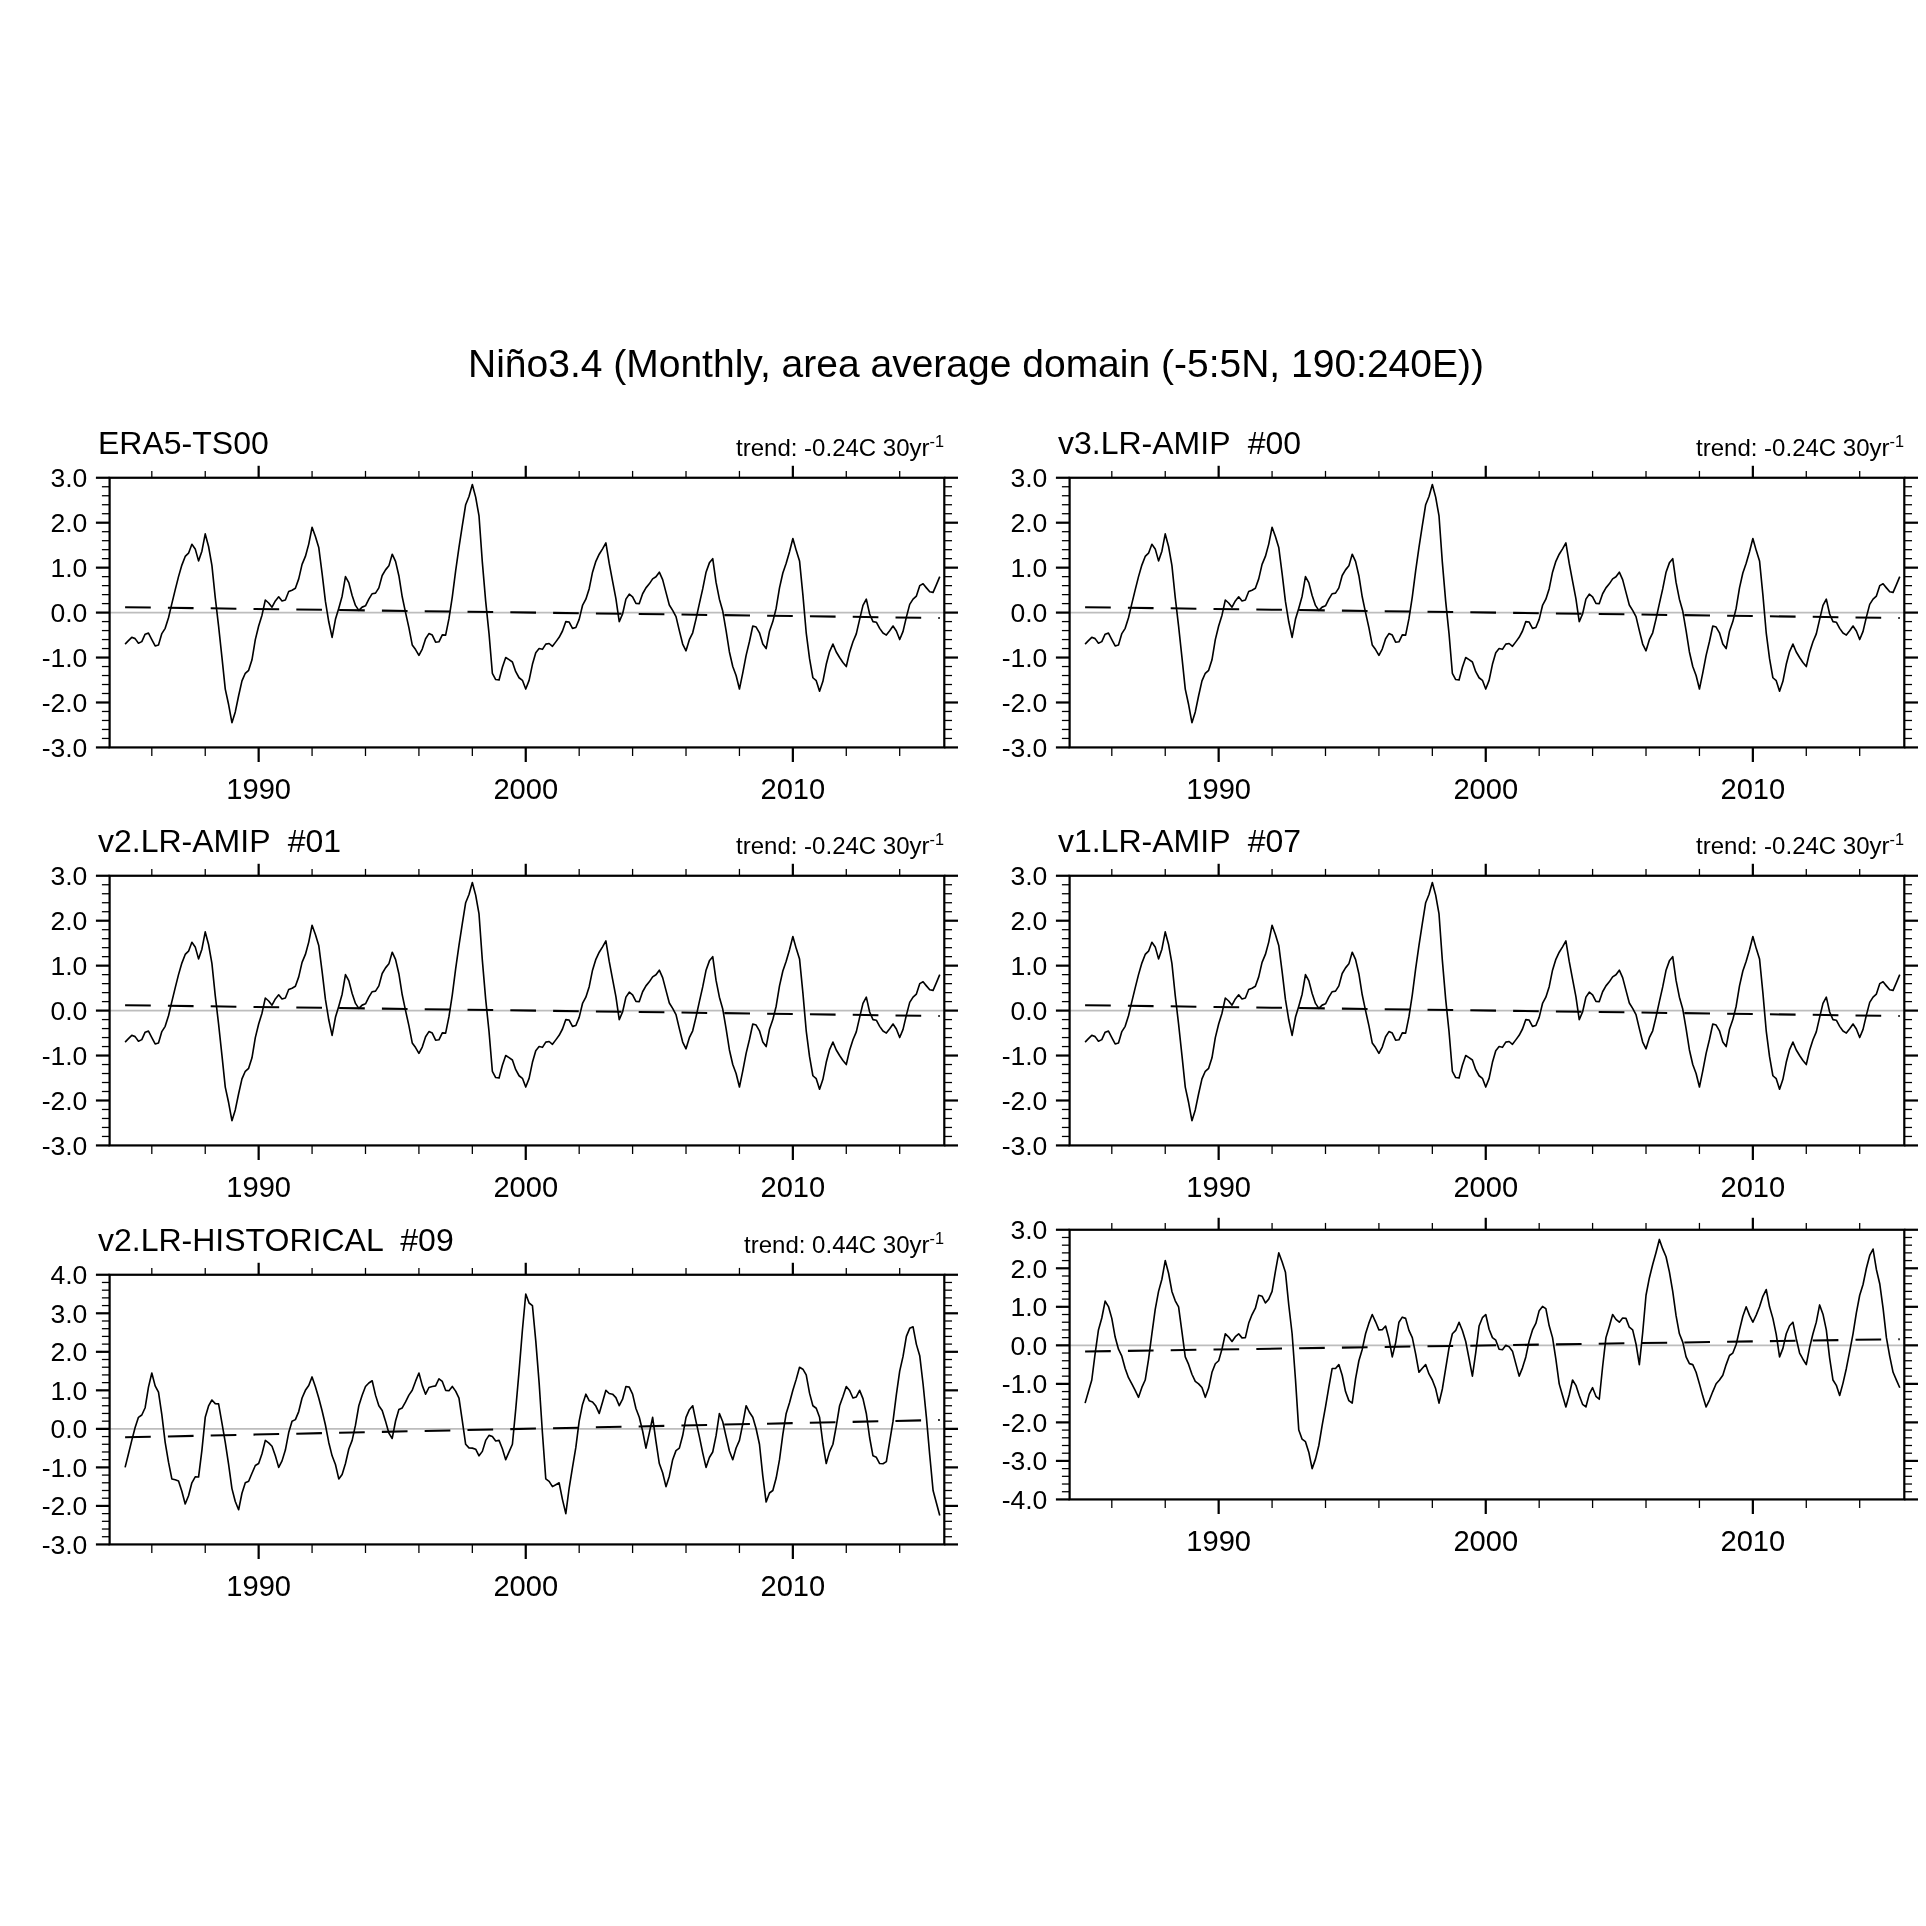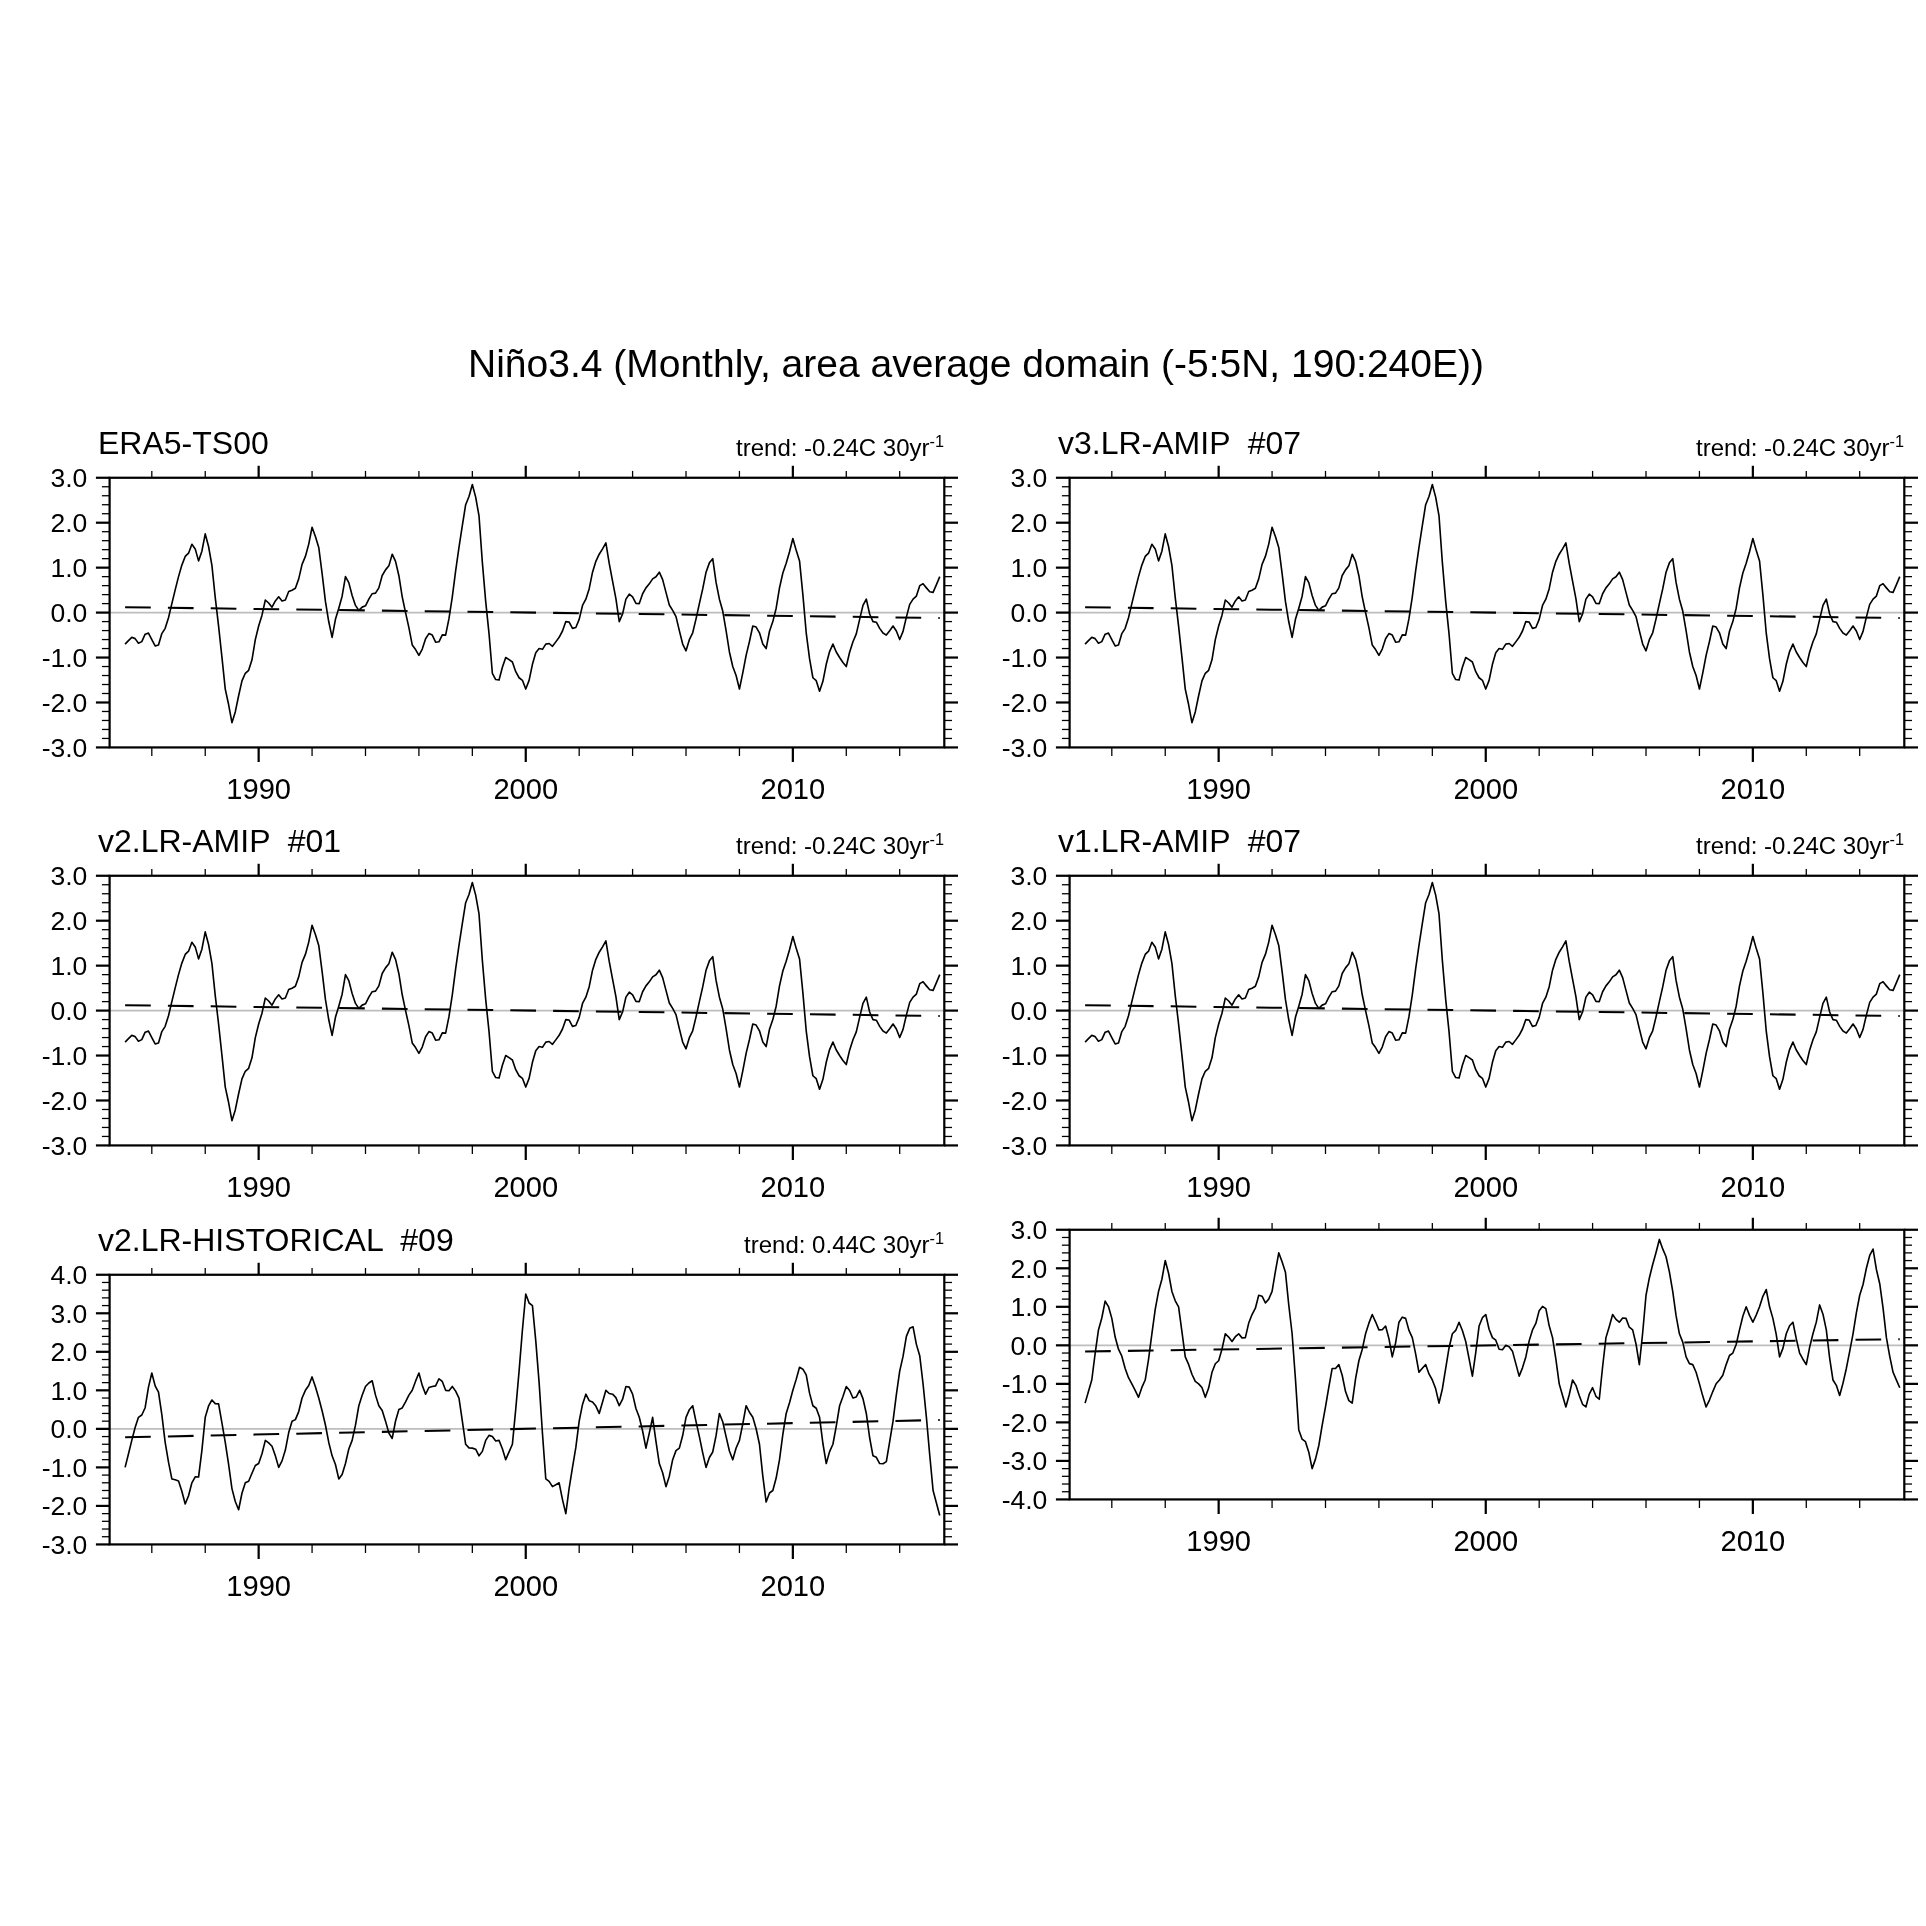--- a/index.html
+++ b/index.html
@@ -131,21 +131,21 @@
         <line x1="835.6959999999978" y1="16" x2="835.6959999999978" y2="8" stroke="#000000" stroke-width="1.5"></line>
         <line x1="960.4959999999977" y1="331" x2="960.4959999999977" y2="341" stroke="#000000" stroke-width="1.5"></line>
         <line x1="960.4959999999977" y1="16" x2="960.4959999999977" y2="8" stroke="#000000" stroke-width="1.5"></line>
         <line x1="1022.8959999999977" y1="331" x2="1022.8959999999977" y2="341" stroke="#000000" stroke-width="1.5"></line>
         <line x1="1022.8959999999977" y1="16" x2="1022.8959999999977" y2="8" stroke="#000000" stroke-width="1.5"></line>
       </svg>
   </div>
 
   <div class="panel c1 r0">
     <div class="panel-header">
-      <span class="panel-title">v3.LR-AMIP  #07</span>
+      <span class="panel-title">v3.LR-AMIP  #00</span>
       <span class="panel-trend"><span>trend: -0.24C 30yr</span><sup>-1</sup></span>
     </div>
     <svg class="plot" width="934" height="340" viewBox="0 0 1091 397">
         <line x1="100" y1="173.5" x2="1075" y2="173.5" stroke="#bdbdbd" stroke-width="2"></line>
         <line x1="118.09599999999773" y1="167.2" x2="1069.6959999999976" y2="179.8" stroke="#000000" stroke-width="2.4" stroke-dasharray="30 20"></line>
         <polyline points="118.1,210.3 122.0,206.3 125.9,202.4 129.8,203.9 133.7,209.2 137.6,207.4 141.5,198.7 145.4,197.5 149.3,205.0 153.2,212.5 157.1,211.3 161.0,198.0 164.9,191.9 168.8,179.5 172.7,163.0 176.6,147.0 180.5,131.5 184.4,118.0 188.3,107.9 192.2,104.1 196.1,93.7 200.0,99.1 203.9,113.1 207.8,101.8 211.7,81.6 215.6,96.3 219.5,118.4 223.4,156.1 227.3,189.2 231.2,225.6 235.1,262.8 239.0,280.9 242.9,302.1 246.8,289.5 250.7,270.6 254.6,253.3 258.5,244.4 262.4,240.9 266.3,228.6 270.2,205.1 274.1,189.2 278.0,176.5 281.9,158.8 285.8,162.3 289.7,167.2 293.6,159.9 297.5,155.1 301.4,159.9 305.3,158.8 309.2,148.9 313.1,147.3 317.0,145.1 320.9,134.1 324.8,117.1 328.7,107.9 332.6,93.5 336.5,73.8 340.4,84.7 344.3,97.4 348.2,127.8 352.1,160.4 356.0,184.2 359.9,202.4 363.8,181.3 367.7,168.3 371.6,154.3 375.5,131.5 379.4,138.5 383.3,153.6 387.2,165.1 391.1,170.9 395.0,167.1 398.9,165.6 402.8,157.7 406.7,151.4 410.6,150.7 414.5,144.6 418.4,130.2 422.3,123.6 426.2,118.9 430.1,105.3 434.0,113.7 437.9,130.4 441.8,155.0 445.7,173.5 449.6,191.1 453.5,211.3 457.4,216.7 461.3,223.4 465.2,216.1 469.1,204.0 473.0,198.0 476.9,199.8 480.8,208.1 484.7,207.6 488.6,199.5 492.5,199.8 496.4,180.6 500.3,155.1 504.2,124.7 508.1,97.4 512.0,72.0 515.9,47.5 519.8,37.9 523.7,23.9 527.6,38.6 531.5,60.6 535.4,114.9 539.3,160.4 543.2,198.1 547.1,244.4 551.0,251.7 554.9,252.3 558.8,237.4 562.7,226.0 566.6,228.5 570.5,231.2 574.4,242.5 578.3,249.6 582.2,252.6 586.1,262.8 590.0,252.7 593.9,233.9 597.8,220.3 601.7,215.5 605.6,216.4 609.5,210.3 613.4,209.6 617.3,212.9 621.2,207.7 625.1,202.4 629.0,195.0 632.9,184.0 636.8,184.5 640.7,191.9 644.6,190.9 648.5,181.4 652.4,165.2 656.3,157.8 660.2,145.6 664.1,126.3 668.0,113.6 671.9,105.3 675.8,99.0 679.7,92.1 683.6,116.1 687.5,136.8 691.4,157.1 695.3,184.0 699.2,175.1 703.1,157.8 707.0,152.0 710.9,155.1 714.8,162.8 718.7,163.0 722.6,151.5 726.5,144.6 730.4,139.9 734.3,134.1 738.2,131.6 742.1,126.3 746.0,135.0 749.9,149.9 753.8,164.6 757.7,170.9 761.6,178.2 765.5,194.5 769.4,210.2 773.3,218.1 777.2,205.1 781.1,197.1 785.0,180.8 788.9,163.0 792.8,145.8 796.7,126.3 800.6,115.4 804.5,110.5 808.4,138.2 812.3,157.8 816.2,171.7 820.1,194.5 824.0,219.5 827.9,236.5 831.8,246.9 835.7,262.8 839.6,244.0 843.5,223.4 847.4,207.3 851.3,189.2 855.2,190.4 859.1,197.1 863.0,210.3 866.9,215.5 870.8,195.3 874.7,184.0 878.6,168.4 882.5,144.6 886.4,127.3 890.3,115.8 894.2,102.5 898.1,86.9 902.0,100.8 905.9,113.1 909.8,152.5 913.7,197.1 917.6,227.3 921.5,249.6 925.4,253.0 929.3,265.4 933.2,253.8 937.1,233.9 941.0,219.0 944.9,210.3 948.8,219.5 952.7,226.0 956.6,231.8 960.5,236.5 964.4,219.7 968.3,207.6 972.2,198.3 976.1,181.4 980.0,165.1 983.9,157.8 987.8,175.1 991.7,184.0 995.6,184.7 999.5,191.9 1003.4,197.4 1007.3,199.8 1011.2,194.8 1015.1,189.2 1019.0,194.9 1022.9,205.0 1026.8,195.5 1030.7,178.8 1034.6,163.9 1038.5,157.8 1042.4,154.2 1046.3,142.0 1050.2,139.9 1054.1,144.6 1058.0,149.1 1061.9,149.9 1065.8,140.8 1069.7,131.5" fill="none" stroke="#000000" stroke-width="1.9" stroke-linejoin="round"></polyline>
         <rect x="100" y="16" width="975" height="315" fill="none" stroke="#000000" stroke-width="2.6"></rect>
         <line x1="84" y1="331" x2="100" y2="331" stroke="#000000" stroke-width="2.6"></line>
         <line x1="1075" y1="331" x2="1091" y2="331" stroke="#000000" stroke-width="2.6"></line>
         <text x="74" y="342" text-anchor="end" font-size="31" font-family="Liberation Sans, DejaVu Sans, sans-serif" fill="#000">-3.0</text>

